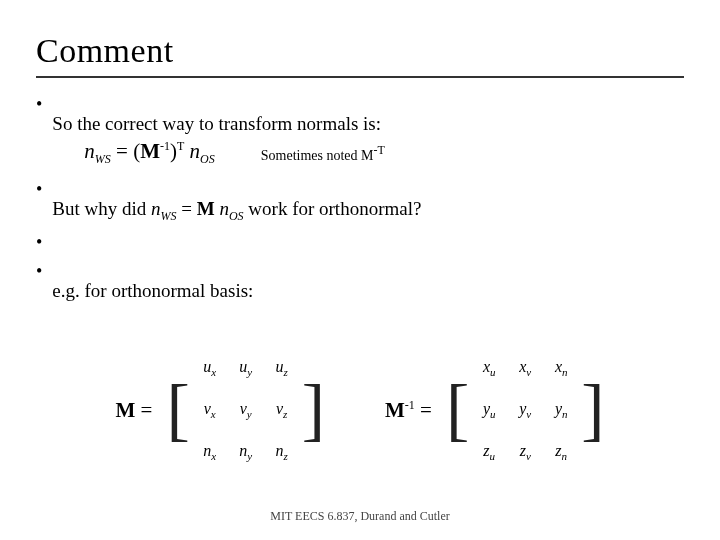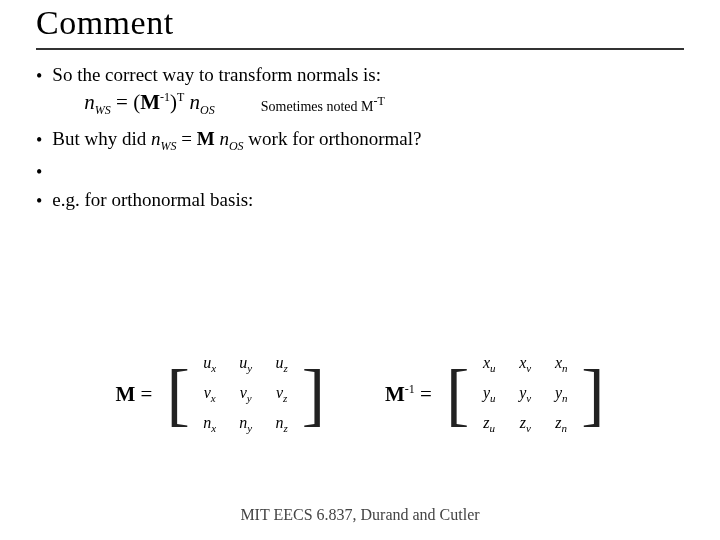--- a/index.html
+++ b/index.html
@@ -8,21 +8,21 @@
       height: 540px;
       background: #ffffff;
       font-family: 'Times New Roman', Times, serif;
       font-size: 18px;
       color: #000;
       overflow: hidden;
     }
     .slide {
       width: 720px;
       height: 540px;
-      padding: 4px 36px 16px 36px;
+      padding: 32px 36px 16px 36px;
       display: flex;
       flex-direction: column;
     }
     .title {
       font-size: 34px;
       font-weight: normal;
       margin-bottom: 6px;
       letter-spacing: 0.5px;
     }
     .title-rule {
@@ -42,20 +42,21 @@
       font-size: 19px;
     }
     .bullet-dot {
       margin-right: 10px;
       margin-top: 2px;
       flex-shrink: 0;
       font-size: 18px;
     }
     .bullet-content {
       flex: 1;
+      margin-top: 21px;
     }
     .formula-line {
       display: flex;
       align-items: center;
       margin: 4px 0 4px 32px;
       gap: 36px;
     }
     .formula-text {
       font-size: 21px;
     }
@@ -96,32 +97,32 @@
       line-height: 1;
       font-weight: 100;
       color: #222;
     }
     .matrix-grid {
       display: grid;
       grid-template-columns: repeat(3, 36px);
       grid-template-rows: repeat(3, 30px);
       align-items: center;
       justify-items: center;
-      row-gap: 0px;
+      row-gap: 12px;
     }
     .matrix-cell {
       font-size: 16px;
       font-style: italic;
     }
     .matrix-cell sub {
       font-size: 11px;
     }
     .footer {
       text-align: center;
-      font-size: 16px;
+      font-size: 12px;
       color: #444;
       margin-top: 4px;
     }
     
     .math-bold { font-weight: bold; }
     .math-italic { font-style: italic; }
     sup { font-size: 12px; }
     sub { font-size: 12px; }
   </style>
 </head>

